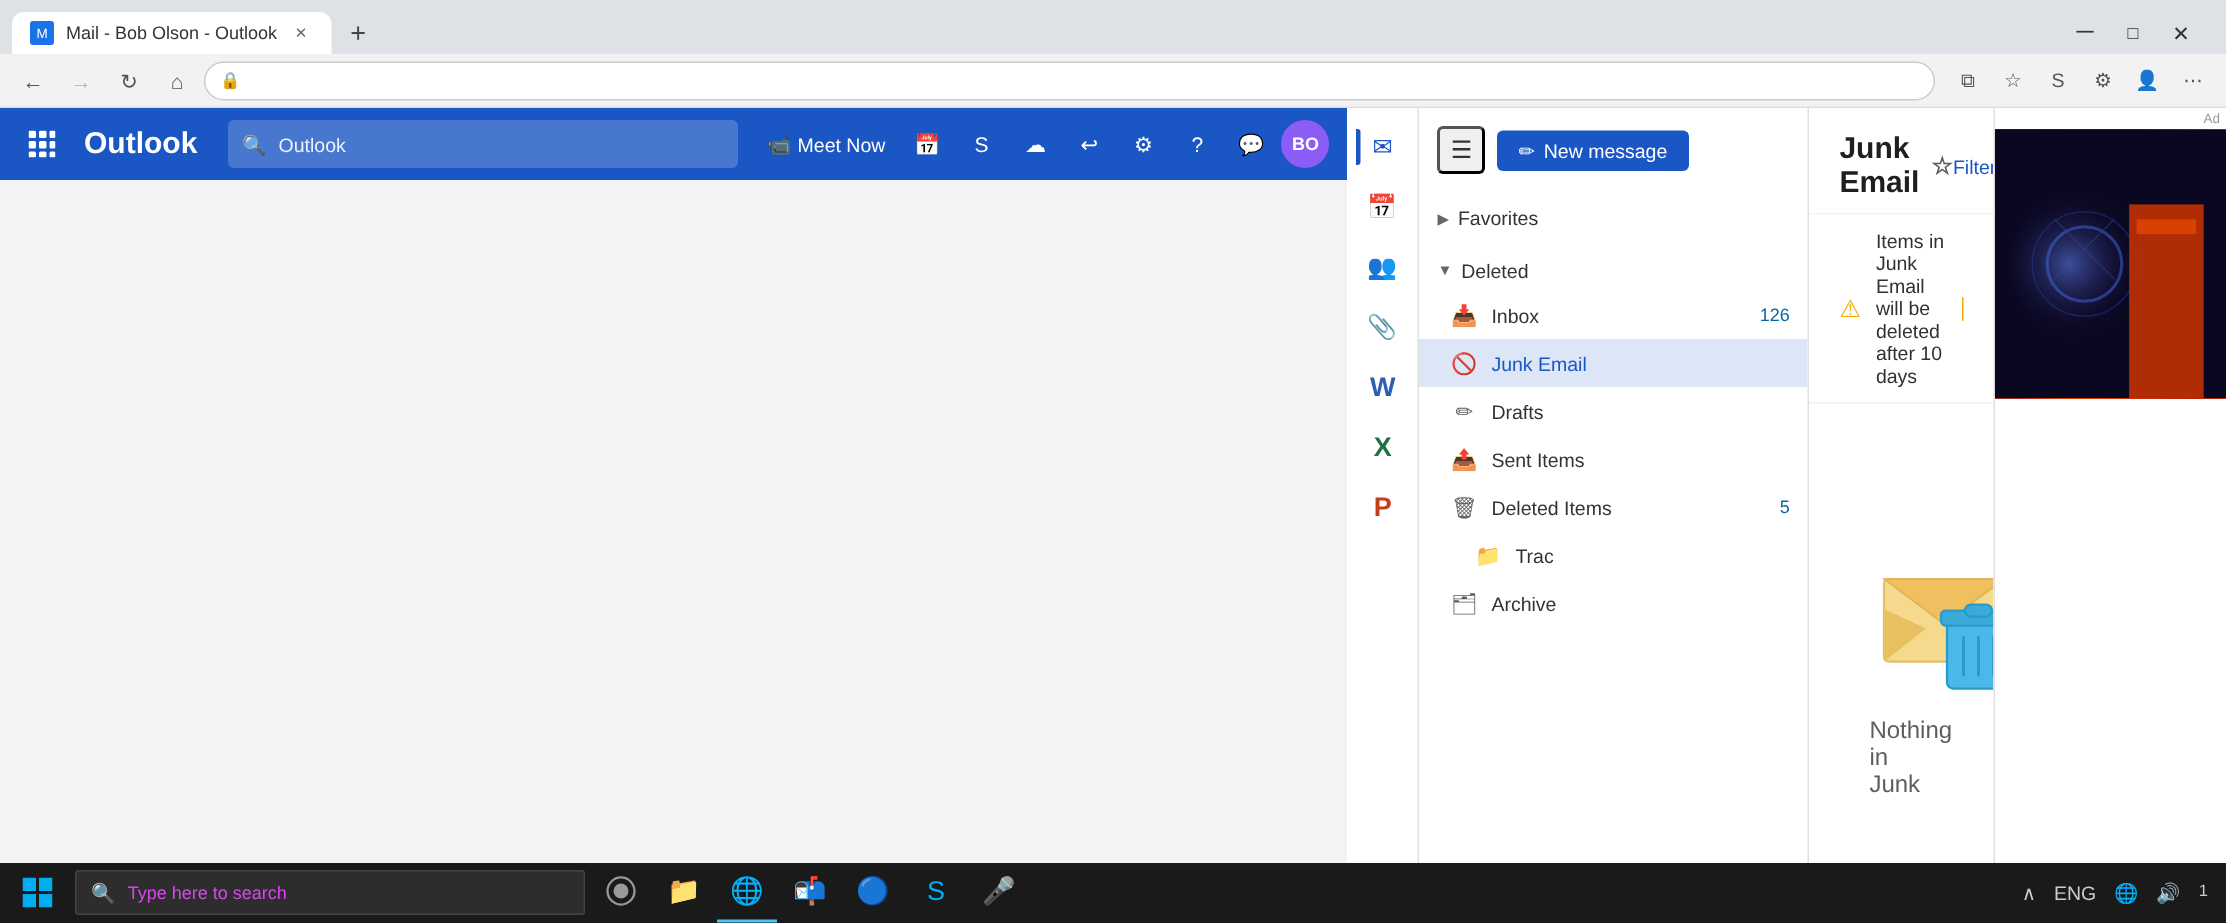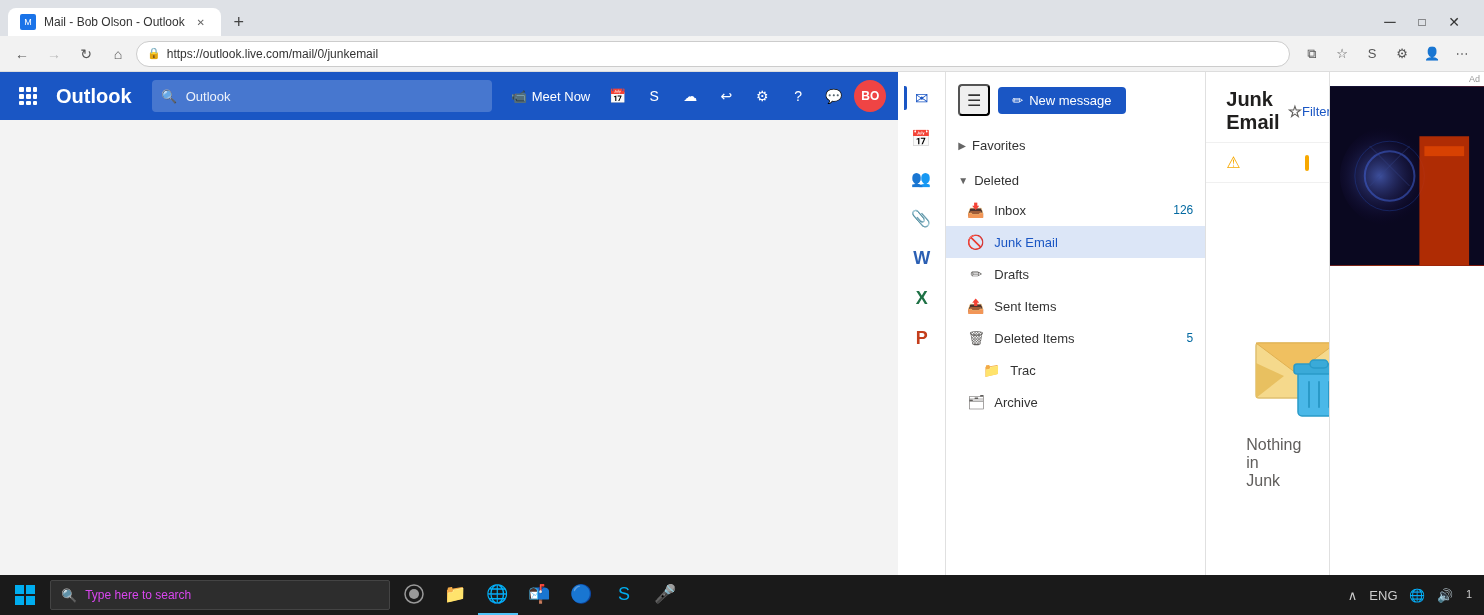--- a/index.html
+++ b/index.html
@@ -22,21 +22,21 @@
 
     
     .app-container { display: flex; flex-direction: row; height: calc(615px - 72px); }
     .app-header { background: #1a56c4; height: 48px; display: flex; align-items: center; padding: 0 12px; gap: 12px; }
     .app-grid-btn { color: white; width: 32px; height: 32px; display: flex; align-items: center; justify-content: center; cursor: pointer; border-radius: 4px; }
     .app-logo { color: white; font-size: 20px; font-weight: 600; margin-right: 8px; }
     .search-bar { flex: 0 0 340px; height: 32px; background: rgba(255,255,255,0.2); border-radius: 4px; display: flex; align-items: center; padding: 0 10px; gap: 8px; color: rgba(255,255,255,0.9); font-size: 13px; cursor: text; }
     .header-actions { margin-left: auto; display: flex; align-items: center; gap: 4px; }
     .header-action-btn { color: white; width: 32px; height: 32px; display: flex; align-items: center; justify-content: center; cursor: pointer; border-radius: 4px; font-size: 14px; }
     .meet-now-btn { color: white; display: flex; align-items: center; gap: 4px; padding: 4px 8px; border-radius: 4px; cursor: pointer; font-size: 13px; }
-    .avatar-btn { width: 32px; height: 32px; border-radius: 50%; background: #ef4444; color: white; display: flex; align-items: center; justify-content: center; font-size: 12px; font-weight: 600; cursor: pointer; }
+    .avatar-btn { width: 32px; height: 32px; border-radius: 50%; background: #8b5cf6; color: white; display: flex; align-items: center; justify-content: center; font-size: 12px; font-weight: 600; cursor: pointer; }
 
     .app-body { display: flex; flex: 1; overflow: hidden; }
 
     
     .icon-rail { width: 48px; background: white; display: flex; flex-direction: column; align-items: center; padding: 8px 0; gap: 4px; border-right: 1px solid #e0e0e0; }
     .rail-icon { width: 36px; height: 36px; display: flex; align-items: center; justify-content: center; cursor: pointer; border-radius: 4px; color: #605e5c; font-size: 16px; position: relative; }
     .rail-icon.active { color: #1a56c4; }
     .rail-icon.active::before { content: ''; position: absolute; left: 0; top: 6px; bottom: 6px; width: 3px; background: #1a56c4; border-radius: 0 2px 2px 0; }
     .rail-icon-bottom { margin-top: auto; }
 
@@ -115,21 +115,20 @@
   </div>
 </div>
 
 <div class="browser-row">
   <button class="nav-btn">←</button>
   <button class="nav-btn disabled">→</button>
   <button class="nav-btn">↻</button>
   <button class="nav-btn">⌂</button>
   <div class="address-bar">
     <span class="address-bar-icon">🔒</span>
-    <span class="address-text">https://outlook.live.com/mail/0/junkemail</span>
   </div>
   <div class="browser-actions">
     <button class="browser-action-btn">⧉</button>
     <button class="browser-action-btn">☆</button>
     <button class="browser-action-btn">S</button>
     <button class="browser-action-btn">⚙</button>
     <button class="browser-action-btn">👤</button>
     <button class="browser-action-btn">⋯</button>
   </div>
 </div>
@@ -252,20 +251,21 @@
           <span class="star-icon">☆</span>
         </div>
         <div class="filter-btn">
           <span>Filter</span>
           <span>▾</span>
         </div>
       </div>
 
       <div class="warning-banner">
         <span class="warning-icon">⚠</span>
+        <span class="warning-text">Items in Junk Email will be deleted after 10 days</span>
         <div class="warning-bar"></div>
       </div>
 
       <div class="empty-state">
 
         <svg class="empty-svg" viewBox="0 0 120 120">
 
           <rect x="10" y="35" width="80" height="55" rx="3" fill="#f5d98c" stroke="#e0c070" stroke-width="1.5"></rect>
 
           <polygon points="10,35 50,65 90,35" fill="#f0c060" stroke="#e0b050" stroke-width="1"></polygon>

